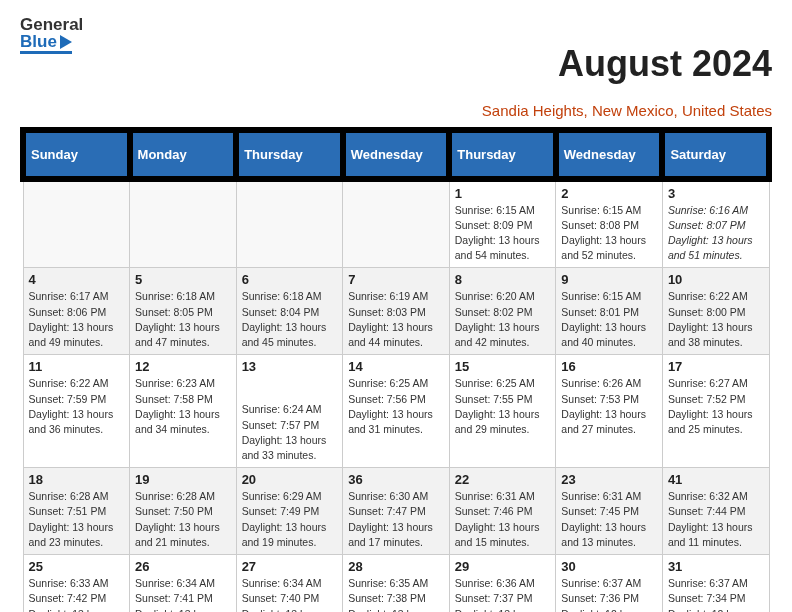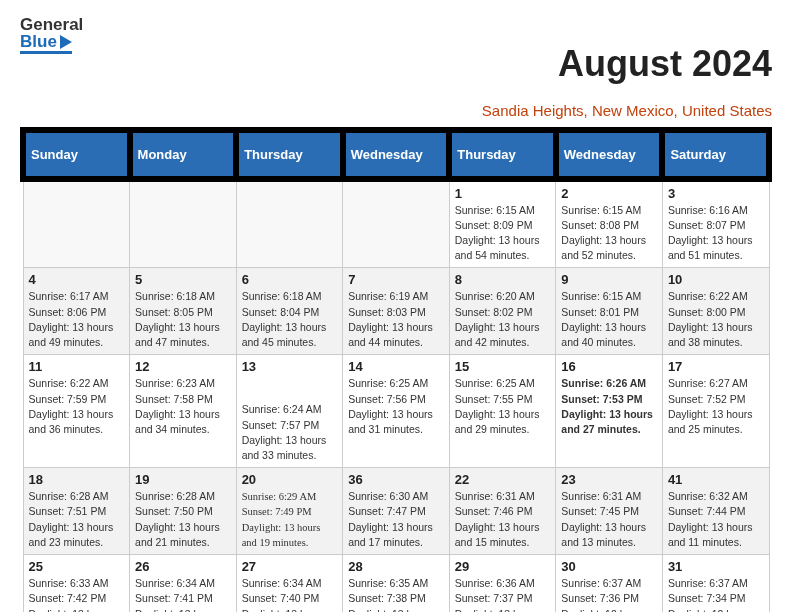--- a/index.html
+++ b/index.html
@@ -138,21 +138,21 @@
         </td>
         <td>
           <span class="day-num">2</span>
           <div class="day-info" style="white-space: pre-line;">Sunrise: 6:15 AM
 Sunset: 8:08 PM
 Daylight: 13 hours
 and 52 minutes.</div>
         </td>
         <td>
           <span class="day-num">3</span>
-          <div class="day-info" style="white-space: pre-line;">Sunrise: 6:16 AM
+          <div class="day-info" style="white-space: pre-line; font-style: italic;">Sunrise: 6:16 AM
 Sunset: 8:07 PM
 Daylight: 13 hours
 and 51 minutes.</div>
         </td>
       </tr>
       <tr>
         <td>
           <span class="day-num">4</span>
           <div class="day-info" style="white-space: pre-line;">Sunrise: 6:17 AM
 Sunset: 8:06 PM
@@ -233,21 +233,21 @@
         </td>
         <td>
           <span class="day-num">15</span>
           <div class="day-info" style="white-space: pre-line;">Sunrise: 6:25 AM
 Sunset: 7:55 PM
 Daylight: 13 hours
 and 29 minutes.</div>
         </td>
         <td>
           <span class="day-num">16</span>
-          <div class="day-info" style="white-space: pre-line; font-weight: bold;">Sunrise: 6:26 AM
+          <div class="day-info" style="white-space: pre-line;">Sunrise: 6:26 AM
 Sunset: 7:53 PM
 Daylight: 13 hours
 and 27 minutes.</div>
         </td>
         <td>
           <span class="day-num">17</span>
           <div class="day-info" style="white-space: pre-line;">Sunrise: 6:27 AM
 Sunset: 7:52 PM
 Daylight: 13 hours
 and 25 minutes.</div>
@@ -263,21 +263,21 @@
         </td>
         <td>
           <span class="day-num">19</span>
           <div class="day-info" style="white-space: pre-line;">Sunrise: 6:28 AM
 Sunset: 7:50 PM
 Daylight: 13 hours
 and 21 minutes.</div>
         </td>
         <td>
           <span class="day-num">20</span>
-          <div class="day-info" style="white-space: pre-line; font-family: Liberation Serif, serif;">Sunrise: 6:29 AM
+          <div class="day-info" style="white-space: pre-line;">Sunrise: 6:29 AM
 Sunset: 7:49 PM
 Daylight: 13 hours
 and 19 minutes.</div>
         </td>
         <td>
           <span class="day-num">36</span>
           <div class="day-info" style="white-space: pre-line;">Sunrise: 6:30 AM
 Sunset: 7:47 PM
 Daylight: 13 hours
 and 17 minutes.</div>

